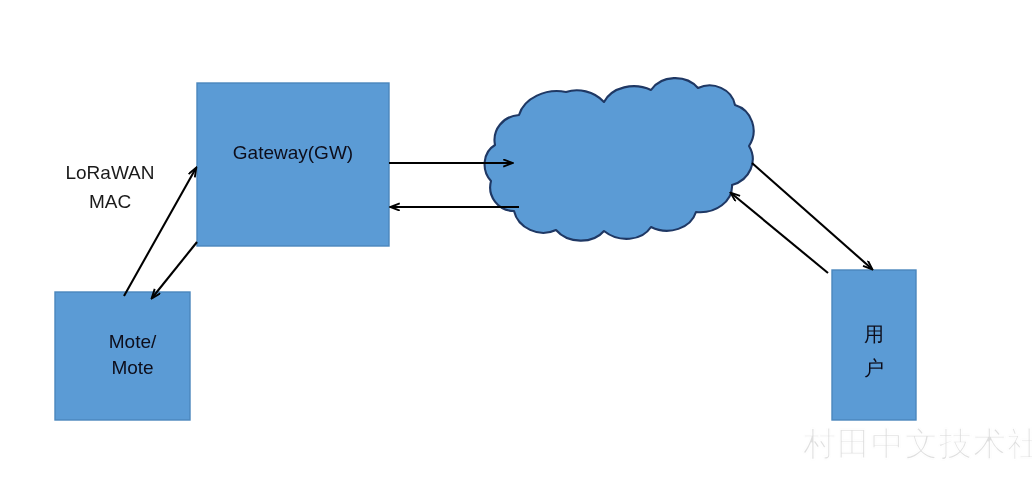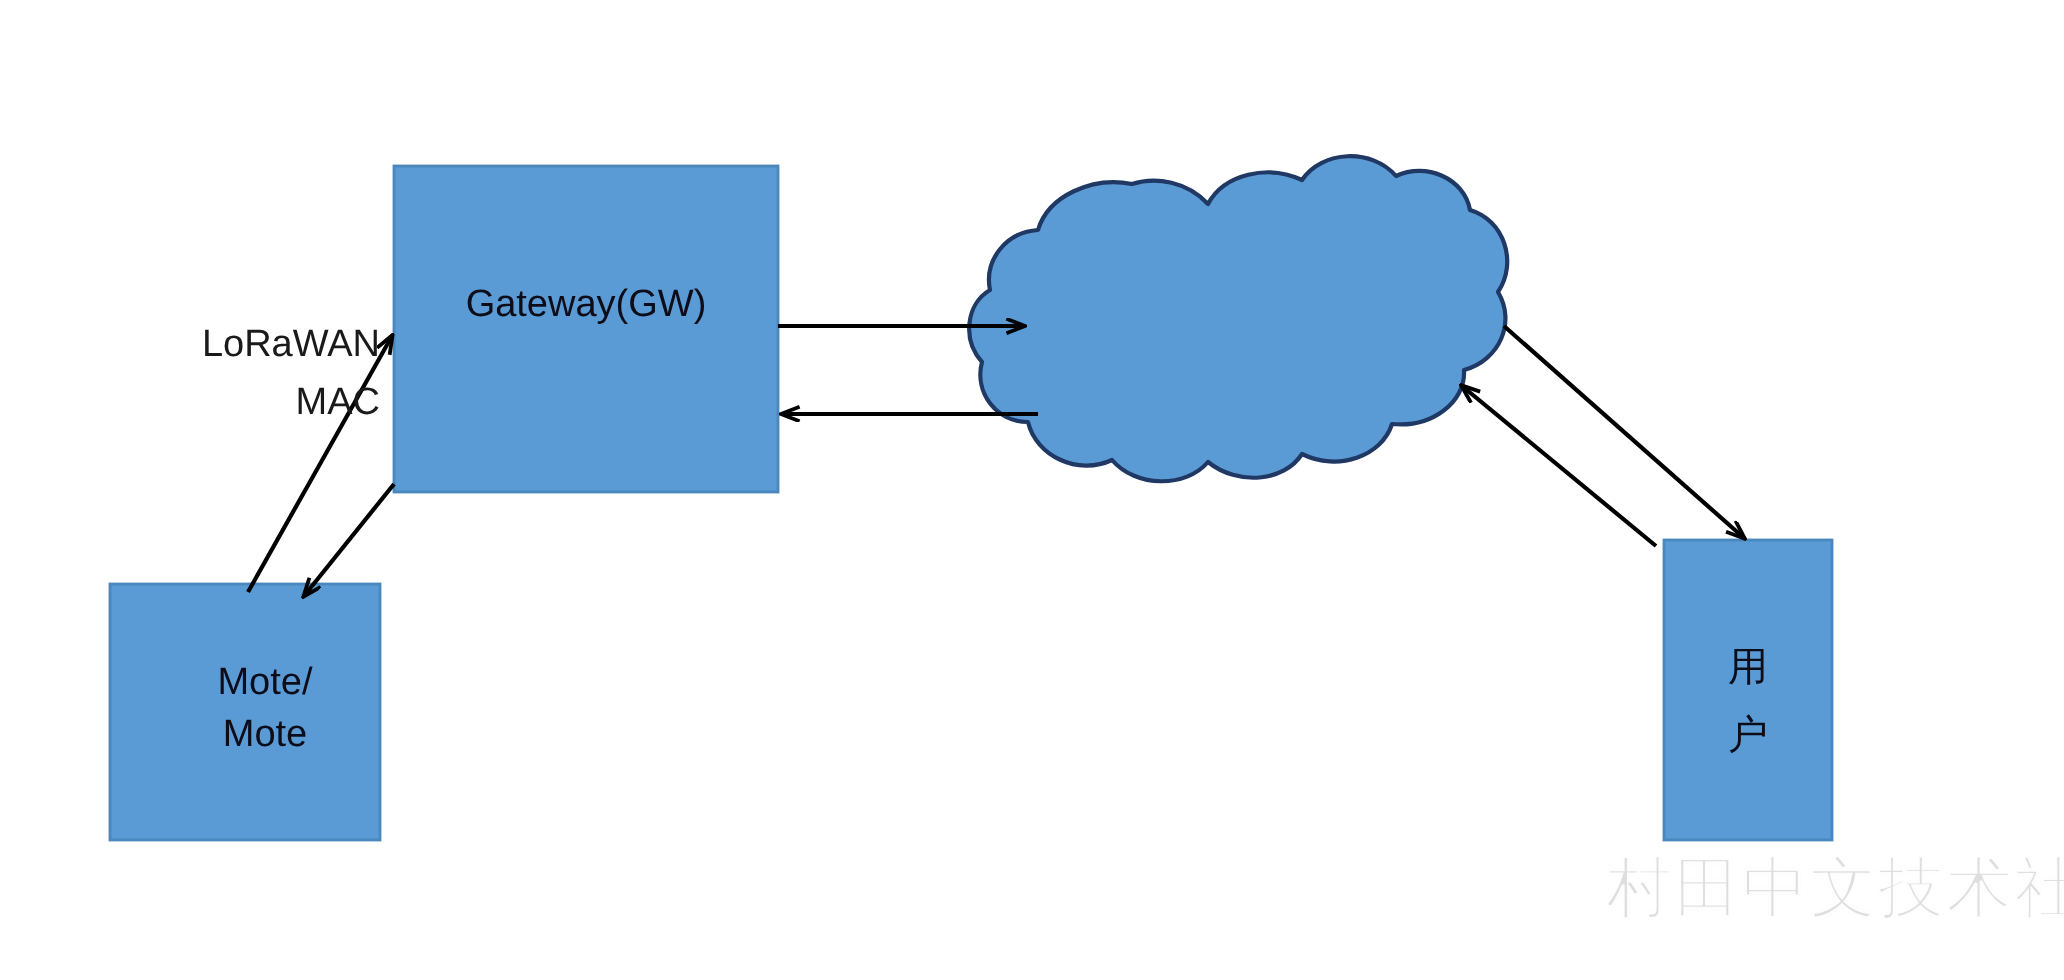--- a/index.html
+++ b/index.html
@@ -56,21 +56,21 @@
     left: 832px;
     top: 317px;
     width: 84px;
     font-size: 20px;
     line-height: 34px;
   }
   #lorawan-label {
     left: 30px;
     top: 158px;
     width: 160px;
-    text-align: right;
+    text-align: center;
     font-size: 19px;
     line-height: 29px;
     color: #1a1a1a;
   }
   #watermark {
     position: absolute;
     left: 752px;
     top: 424px;
     display: flex;
     align-items: center;

